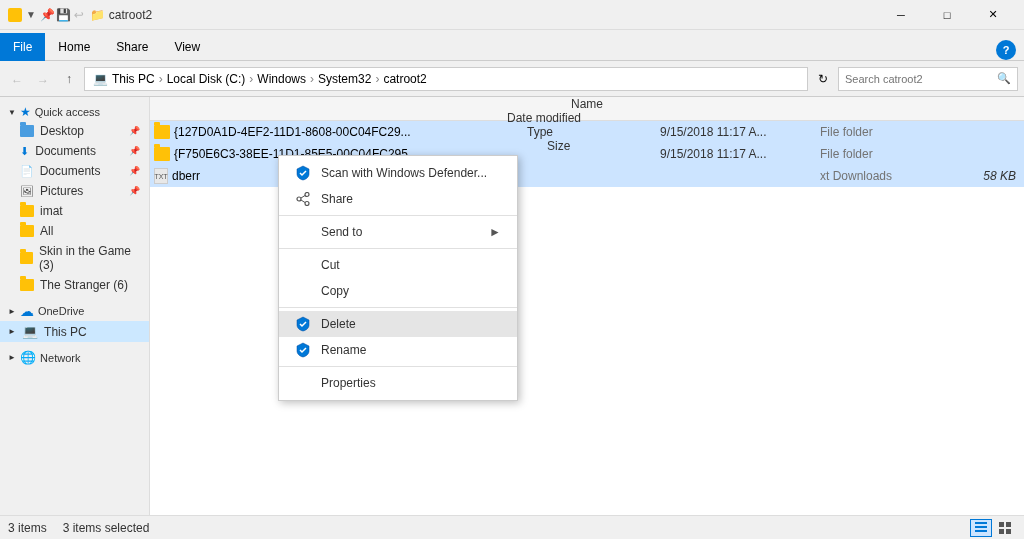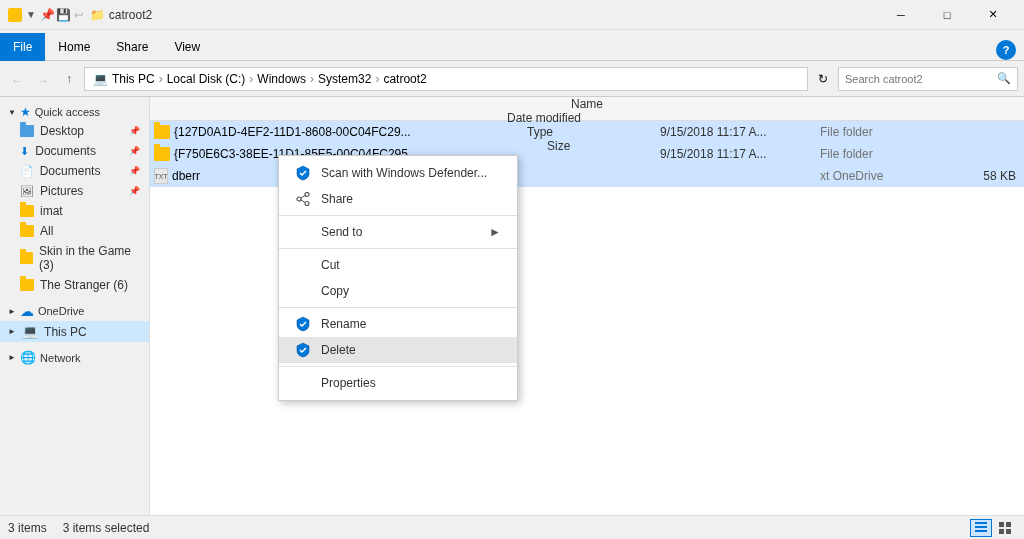--- a/index.html
+++ b/index.html
@@ -148,21 +148,21 @@
       padding: 0 4px;
       cursor: pointer;
     }
     .file-row.selected { background: #cce4ff; }
     .file-row .file-icon { width: 16px; height: 14px; background: #ffc107; border-radius: 1px; display: inline-block; margin-right: 4px; position: relative; flex-shrink: 0; }
     .file-row .file-icon::before { content: ''; position: absolute; top: -3px; left: 0; width: 6px; height: 3px; background: #ffc107; border-radius: 1px 1px 0 0; }
     .file-row .txt-icon { width: 14px; height: 16px; background: #e0e0e0; border: 1px solid #ccc; display: inline-block; margin-right: 4px; position: relative; flex-shrink: 0; font-size: 7px; display: flex; align-items: center; justify-content: center; color: #555; }
     .file-name { flex: 1; font-size: 12px; overflow: hidden; text-overflow: ellipsis; white-space: nowrap; }
     .file-date { width: 160px; font-size: 12px; color: #333; }
     .file-type { width: 120px; font-size: 12px; color: #737373; }
-    .file-size { width: 80px; font-size: 12px; color: #333; text-align: right; padding-right: 4px; }
+    .file-size { width: 80px; font-size: 12px; color: #333; text-align: right; padding-right: 4px; font-style: italic; }
 
     
     .context-menu {
       position: absolute;
       left: 278px;
       top: 155px;
       width: 240px;
       background: white;
       border: 1px solid #ccc;
       box-shadow: 2px 2px 8px rgba(0,0,0,0.25);
@@ -357,21 +357,21 @@
       <span class="file-name">{F750E6C3-38EE-11D1-85E5-00C04FC295...</span>
       <span class="file-date">9/15/2018 11:17 A...</span>
       <span class="file-type">File folder</span>
       <span class="file-size"></span>
     </div>
 
     <div class="file-row selected">
       <span class="txt-icon" style="width:14px;height:16px;background:#e8e8e8;border:1px solid #ccc;flex-shrink:0;margin-right:4px;display:inline-flex;align-items:center;justify-content:center;font-size:7px;color:#555;">TXT</span>
       <span class="file-name">dberr</span>
       <span class="file-date"></span>
-      <span class="file-type">xt OneDrive</span>
+      <span class="file-type">xt Downloads</span>
       <span class="file-size">58 KB</span>
     </div>
   </div>
 </div>
 
 <div class="context-menu">
 
   <div class="ctx-item">
     <span class="ctx-icon">
       <svg width="16" height="16" viewBox="0 0 16 16">
@@ -408,38 +408,38 @@
     <span>Cut</span>
   </div>
 
   <div class="ctx-item">
     <span class="ctx-icon"></span>
     <span>Copy</span>
   </div>
   <div class="ctx-divider"></div>
 
 
-  <div class="ctx-item">
-    <span class="ctx-icon">
-      <svg width="16" height="16" viewBox="0 0 16 16">
-        <path d="M8 1 L14 4 L14 9 C14 12 11 14.5 8 15 C5 14.5 2 12 2 9 L2 4 Z" fill="#0078d7" stroke="#004a9f" stroke-width="0.5"></path>
-        <path d="M5 8 L7 10 L11 6" fill="none" stroke="white" stroke-width="1.5"></path>
-      </svg>
-    </span>
-    <span>Rename</span>
-  </div>
-
   <div class="ctx-item highlighted">
     <span class="ctx-icon">
       <svg width="16" height="16" viewBox="0 0 16 16">
         <path d="M8 1 L14 4 L14 9 C14 12 11 14.5 8 15 C5 14.5 2 12 2 9 L2 4 Z" fill="#0078d7" stroke="#004a9f" stroke-width="0.5"></path>
         <path d="M5 8 L7 10 L11 6" fill="none" stroke="white" stroke-width="1.5"></path>
       </svg>
     </span>
     <span>Delete</span>
+  </div>
+
+  <div class="ctx-item">
+    <span class="ctx-icon">
+      <svg width="16" height="16" viewBox="0 0 16 16">
+        <path d="M8 1 L14 4 L14 9 C14 12 11 14.5 8 15 C5 14.5 2 12 2 9 L2 4 Z" fill="#0078d7" stroke="#004a9f" stroke-width="0.5"></path>
+        <path d="M5 8 L7 10 L11 6" fill="none" stroke="white" stroke-width="1.5"></path>
+      </svg>
+    </span>
+    <span>Rename</span>
   </div>
   <div class="ctx-divider"></div>
 
   <div class="ctx-item">
     <span class="ctx-icon"></span>
     <span>Properties</span>
   </div>
 </div>
 
 <div class="status-bar">

